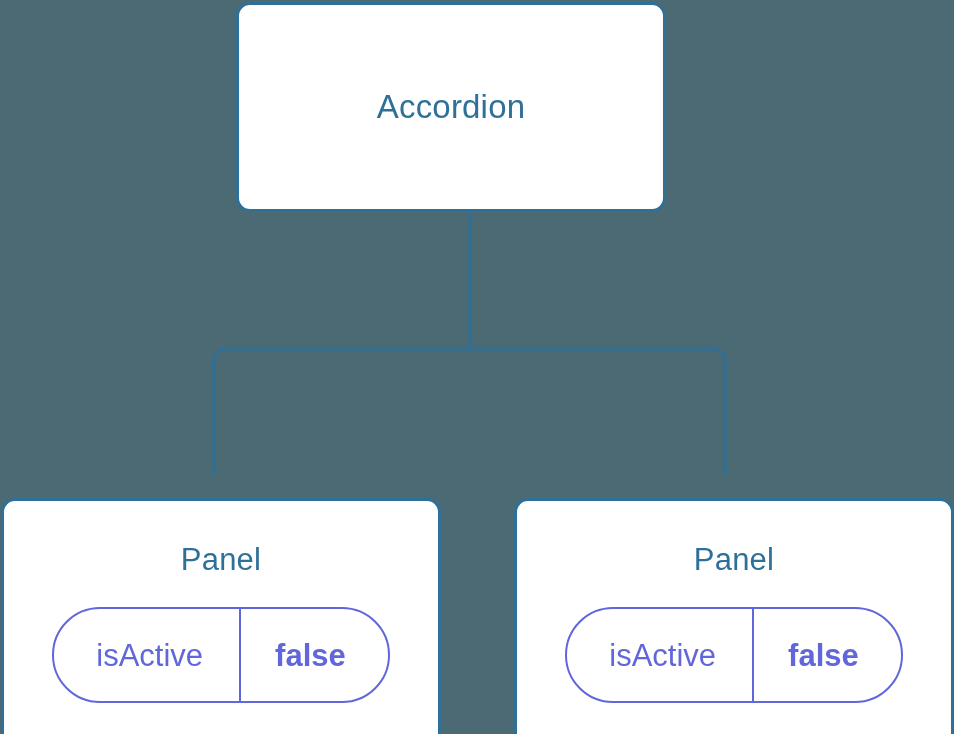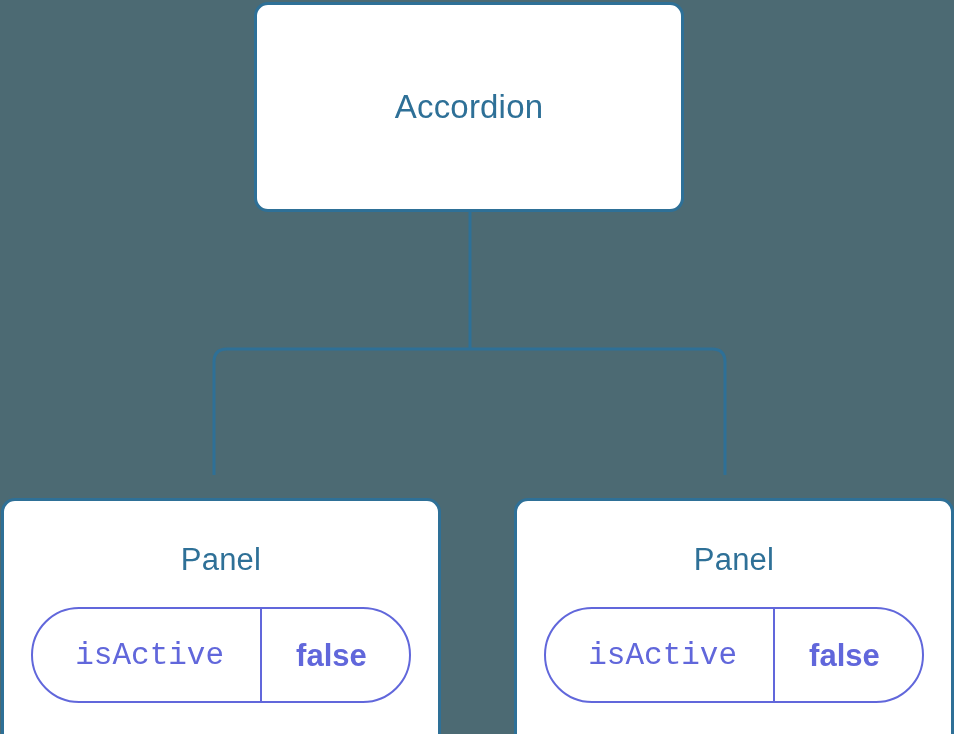--- a/index.html
+++ b/index.html
@@ -33,21 +33,21 @@
     background: #ffffff;
     border: 3px solid #2e7097;
     border-radius: 14px;
     box-sizing: border-box;
     display: flex;
     flex-direction: column;
     align-items: center;
   }
 
   .node-root {
-    left: 254px;
+    left: 236px;
     top: 2px;
     width: 430px;
     height: 210px;
     justify-content: center;
   }
 
   .node-title {
     color: #2e7097;
     font-size: 33px;
     font-weight: 400;
@@ -87,21 +87,20 @@
     align-items: center;
     justify-content: center;
     color: #6167db;
     font-size: 31px;
     line-height: 1;
     white-space: nowrap;
   }
   .prop-key {
     padding: 0 36px 0 42px;
     border-right: 2px solid #6167db;
-    font-family: Liberation Mono, monospace;
   }
   .prop-val {
     padding: 0 42px 0 34px;
     font-weight: bold;
   }
 </style>
 </head>
 <body>
 
 <div id="stage">

